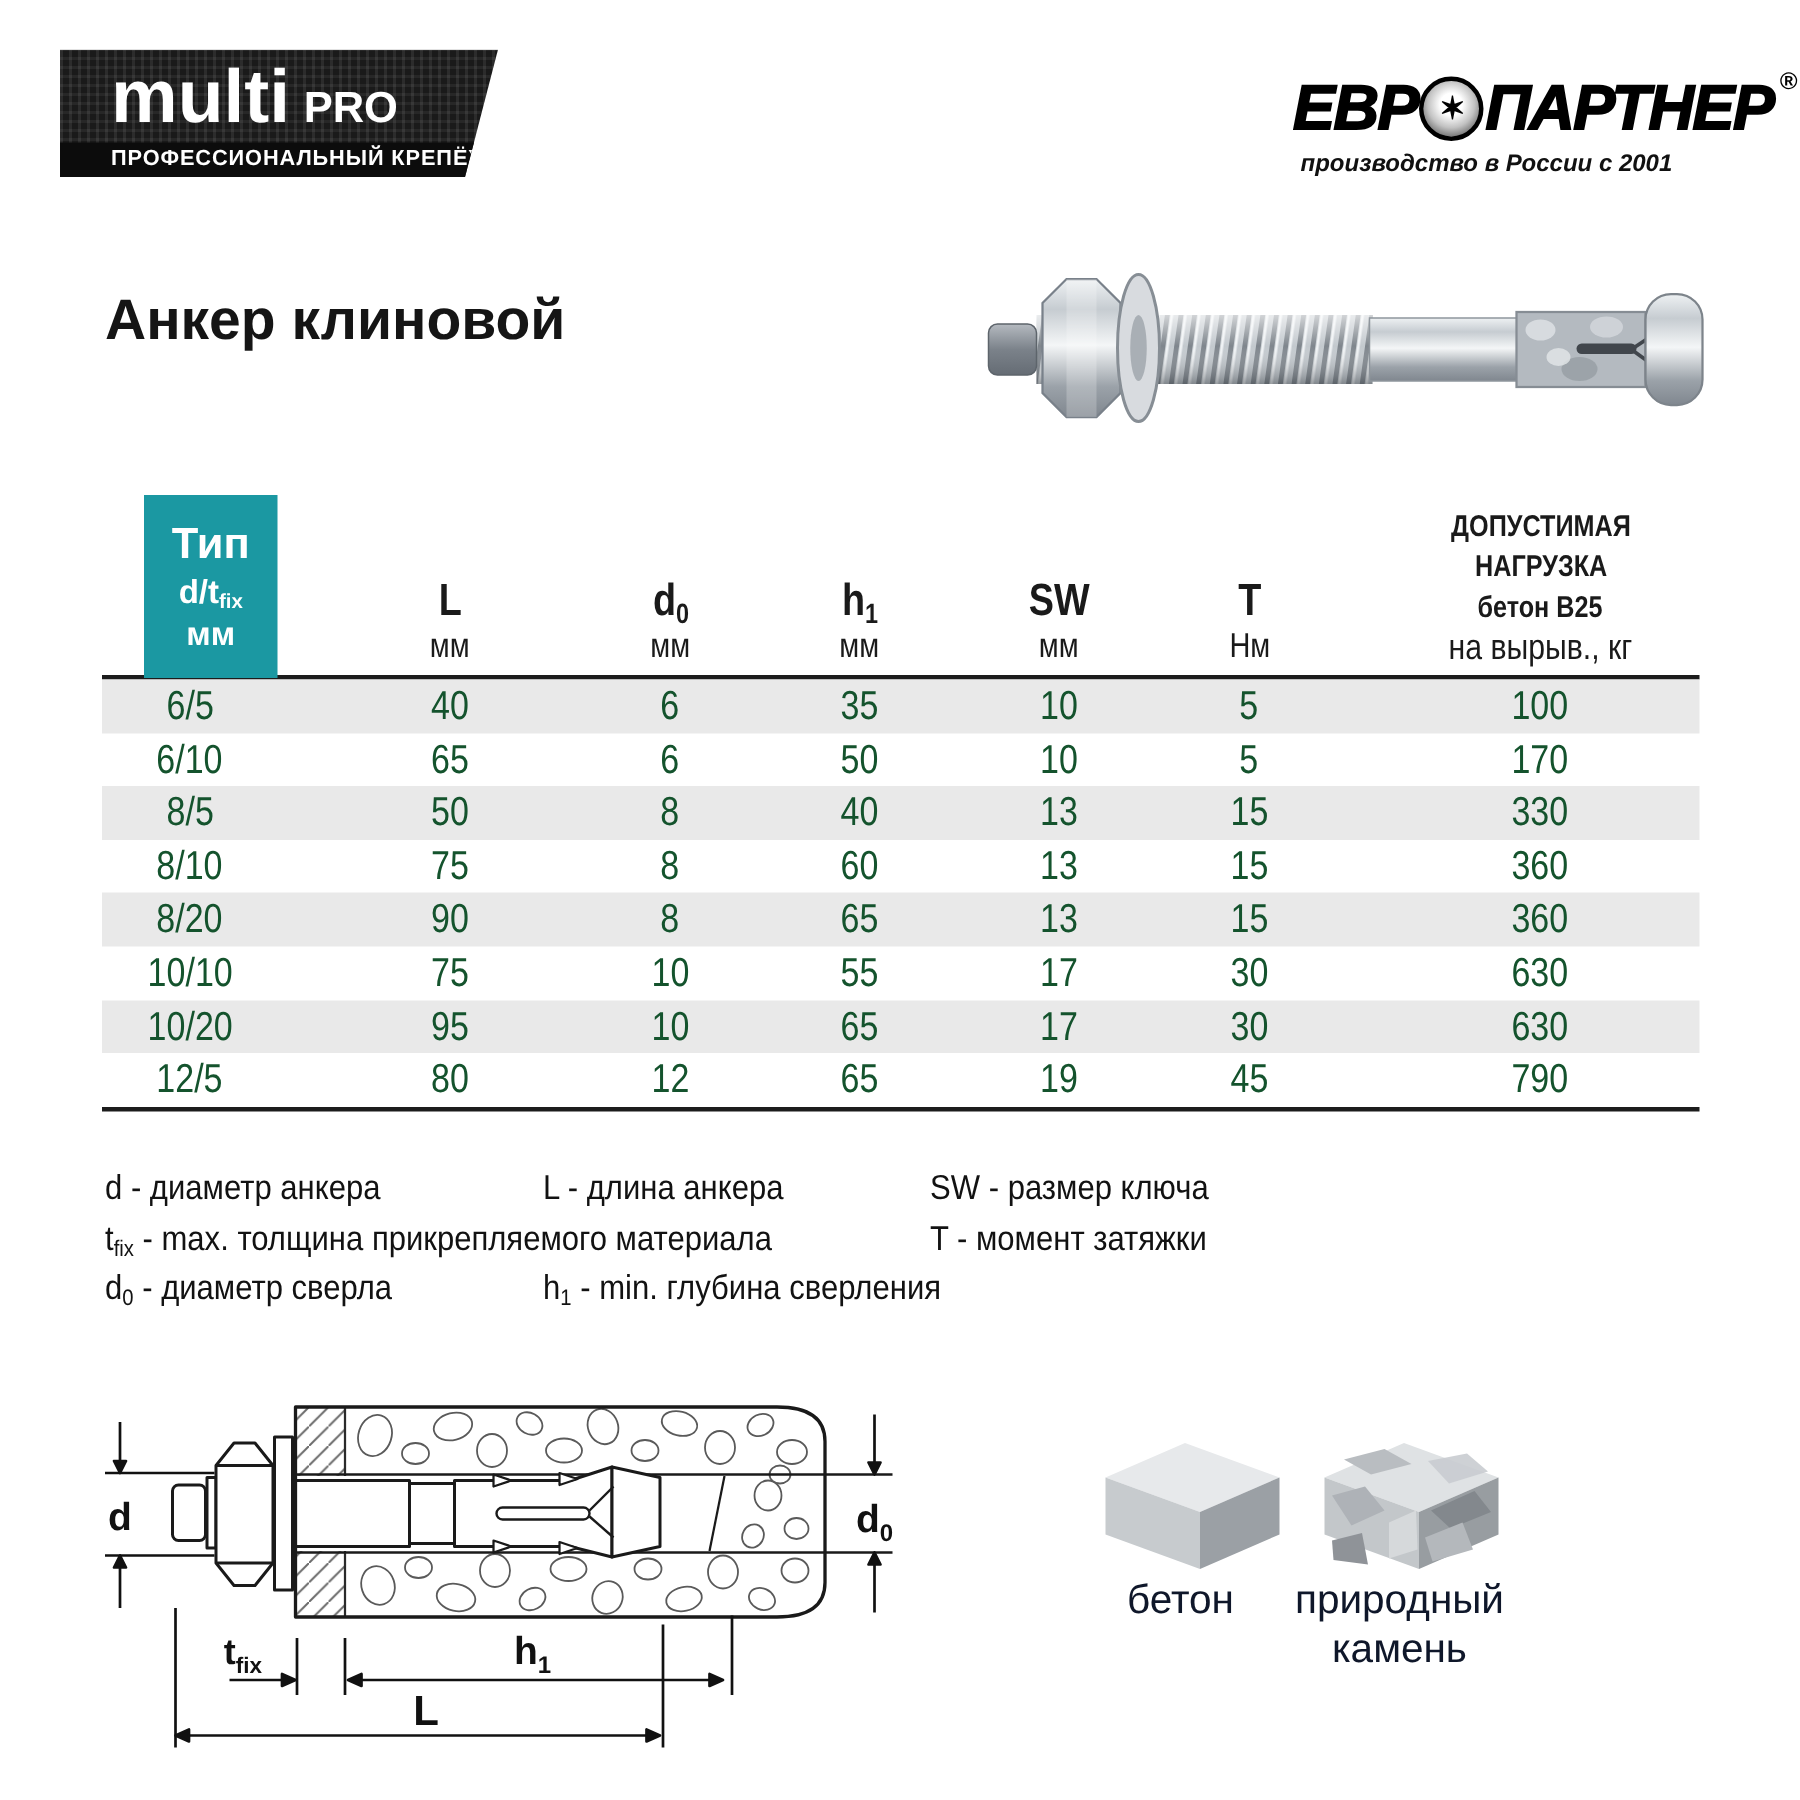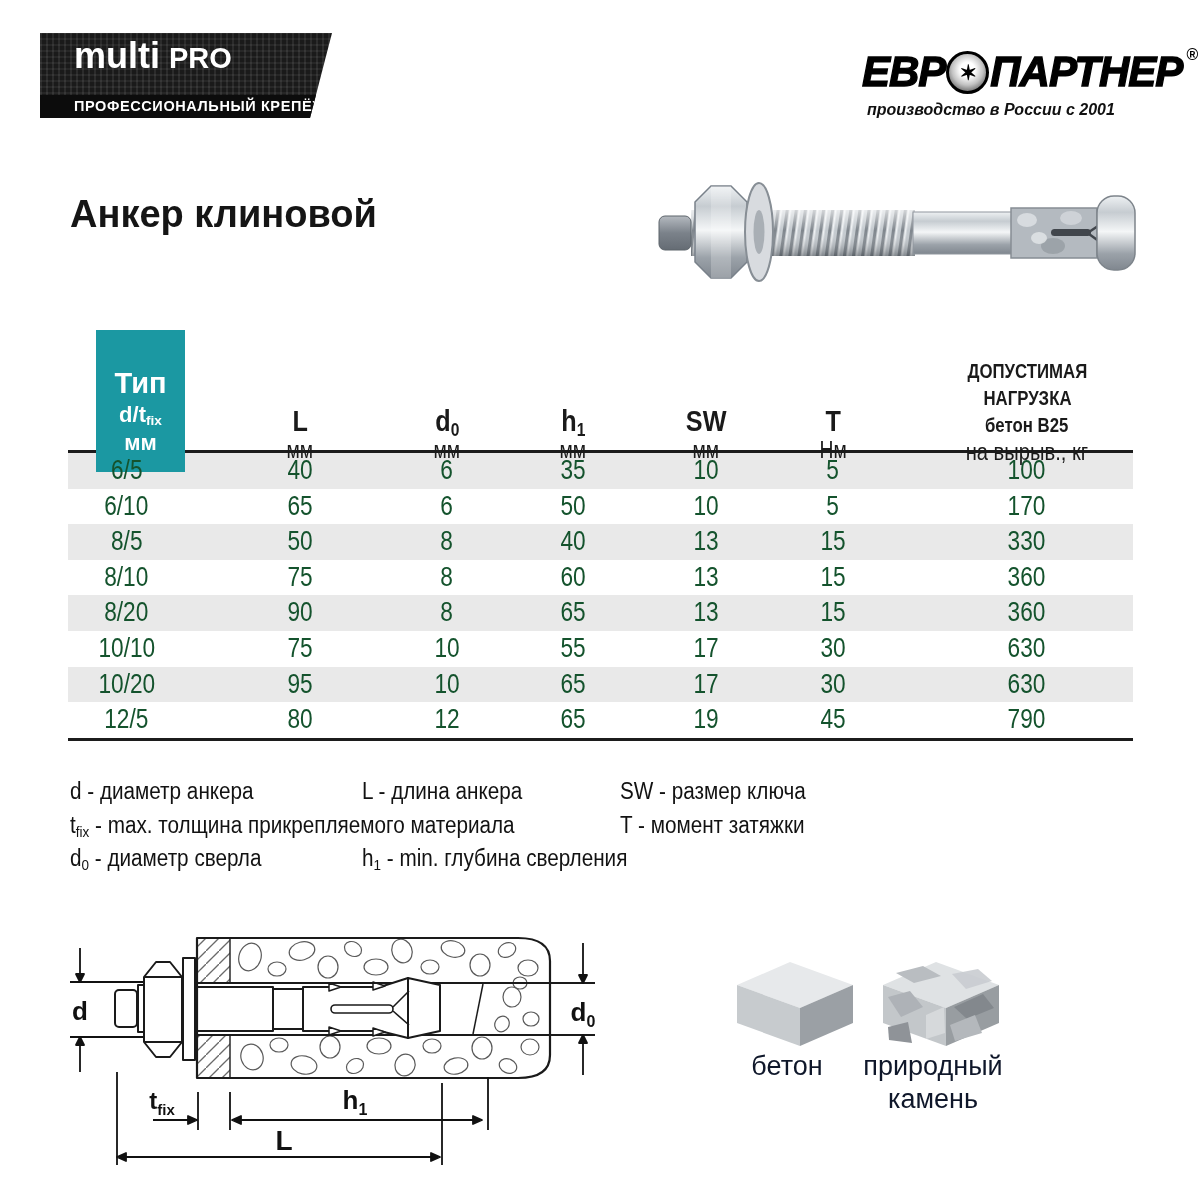--- a/index.html
+++ b/index.html
@@ -15,21 +15,21 @@
   
   #logo-multi{
     left:40px;top:33px;width:292px;height:85px;
     background-color:#1a1a1a;
     background-image:
       repeating-linear-gradient(90deg, rgba(255,255,255,.08) 0 2px, transparent 2px 6px),
       repeating-linear-gradient(0deg, rgba(255,255,255,.06) 0 2px, transparent 2px 6px);
     clip-path:polygon(0 0,100% 0,calc(100% - 22px) 100%,0 100%);
   }
   #logo-multi .wordline{position:absolute;left:34px;top:2px;white-space:nowrap;}
-  #logo-multi .multi{font-size:36px;font-weight:bold;color:#fff;letter-spacing:0;}
+  #logo-multi .multi{font-size:50px;font-weight:bold;color:#fff;letter-spacing:0;}
   #logo-multi .pro{font-size:29px;font-weight:bold;color:#fff;margin-left:9px;}
   #logo-multi .bar{
     position:absolute;left:0;right:0;bottom:0;height:23px;background:#0c0c0c;
     line-height:23px;padding-left:34px;color:#fff;font-size:14.5px;font-weight:bold;
     letter-spacing:.6px;white-space:nowrap;
   }
 
   
   #logo-ep{left:862px;top:48px;width:330px;}
   #logo-ep .row{display:flex;align-items:center;font-size:42px;font-weight:bold;
@@ -46,21 +46,21 @@
 
   
   #title{left:70px;top:193px;font-size:38px;font-weight:bold;color:#151515;}
 
   
   #table{left:68px;top:330px;width:1065px;}
   .grid7{display:grid;grid-template-columns:117px 230px 64px 188px 78px 176px 212px;}
   #thead{height:120px;border-bottom:3px solid #1c1c1c;}
   .th-type{
     background:#1B98A2;color:#fff;display:flex;flex-direction:column;
-    align-items:center;justify-content:center;padding-top:22px;gap:3px;height:120px;margin-left:28px;
+    align-items:center;justify-content:center;padding-top:2px;gap:3px;height:120px;margin-left:28px;
   }
   .th-type .t1{font-size:29px;font-weight:bold;line-height:1.1;}
   .th-type .t2{font-size:22px;font-weight:bold;line-height:1.1;}
   .th-type .t3{font-size:22px;font-weight:bold;line-height:1.2;}
   .th-col{display:flex;flex-direction:column;justify-content:flex-end;align-items:center;padding-bottom:7px;}
   .th-label{font-size:30px;font-weight:bold;line-height:1.05;}
   .th-unit{font-size:23px;line-height:1.25;}
   .th-load{display:flex;flex-direction:column;justify-content:flex-end;align-items:center;padding-bottom:5px;}
   .th-load .b{font-size:20px;font-weight:bold;line-height:1.33;}
   .th-load .r{font-size:24px;line-height:1.2;}

